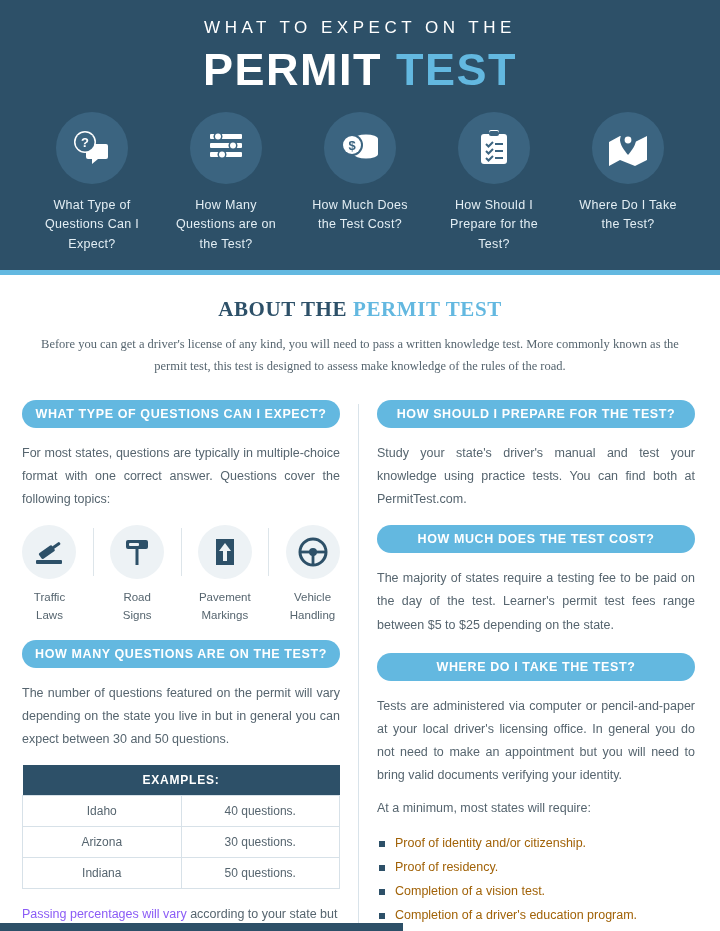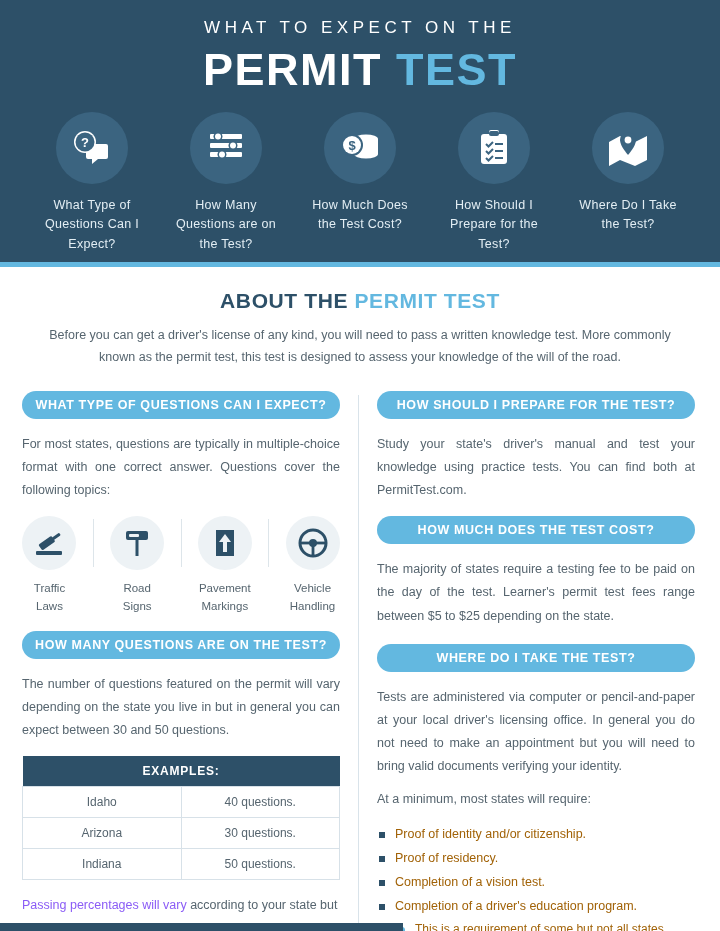--- a/index.html
+++ b/index.html
@@ -9,21 +9,21 @@
     background: #ffffff;
     font-family: "Liberation Sans", sans-serif;
     color: #4a5a66;
     overflow: hidden;
   }
   .page { position: relative; width: 720px; height: 931px; }
 
   
   .header {
     background: #2d5068;
-    padding: 18px 0 8px 0;
+    padding: 18px 0 16px 0;
     position: relative;
   }
   .header-eyebrow {
     text-align: center;
     color: #ffffff;
     font-size: 17px;
     letter-spacing: 4.5px;
     font-weight: 400;
     margin-bottom: 6px;
   }
@@ -65,20 +65,21 @@
   .header-rule {
     height: 5px;
     background: #63b8e0;
     width: 100%;
   }
 
   
   .about {
     padding: 22px 40px 6px 40px;
     text-align: center;
+    font-family: Liberation Serif, serif;
   }
   .about h2 {
     font-size: 21px;
     font-weight: bold;
     letter-spacing: .6px;
     color: #2d5068;
     margin-bottom: 12px;
   }
   .about h2 .accent { color: #63b8e0; }
   .about p {
@@ -310,21 +311,21 @@
       </div>
 
     </div>
   </div>
   <div class="header-rule"></div>
 
   <div class="about">
     <h2>
       <span>ABOUT THE </span><span class="accent">PERMIT TEST</span>
     </h2>
-    <p>Before you can get a driver's license of any kind, you will need to pass a written knowledge test.  More commonly known as the permit test, this test is designed to assess your knowledge of the will of the road.</p>
+    <p>Before you can get a driver's license of any kind, you will need to pass a written knowledge test.  More commonly known as the permit test, this test is designed to assess make knowledge of the rules of the road.</p>
   </div>
 
   <div class="cols">
 
     <div class="col-left">
 
       <div class="pill">WHAT TYPE OF QUESTIONS CAN I EXPECT?</div>
       <div class="body-text">For most states, questions are typically in multiple-choice format with one correct answer.  Questions cover the following topics:</div>
 
       <div class="topics">

